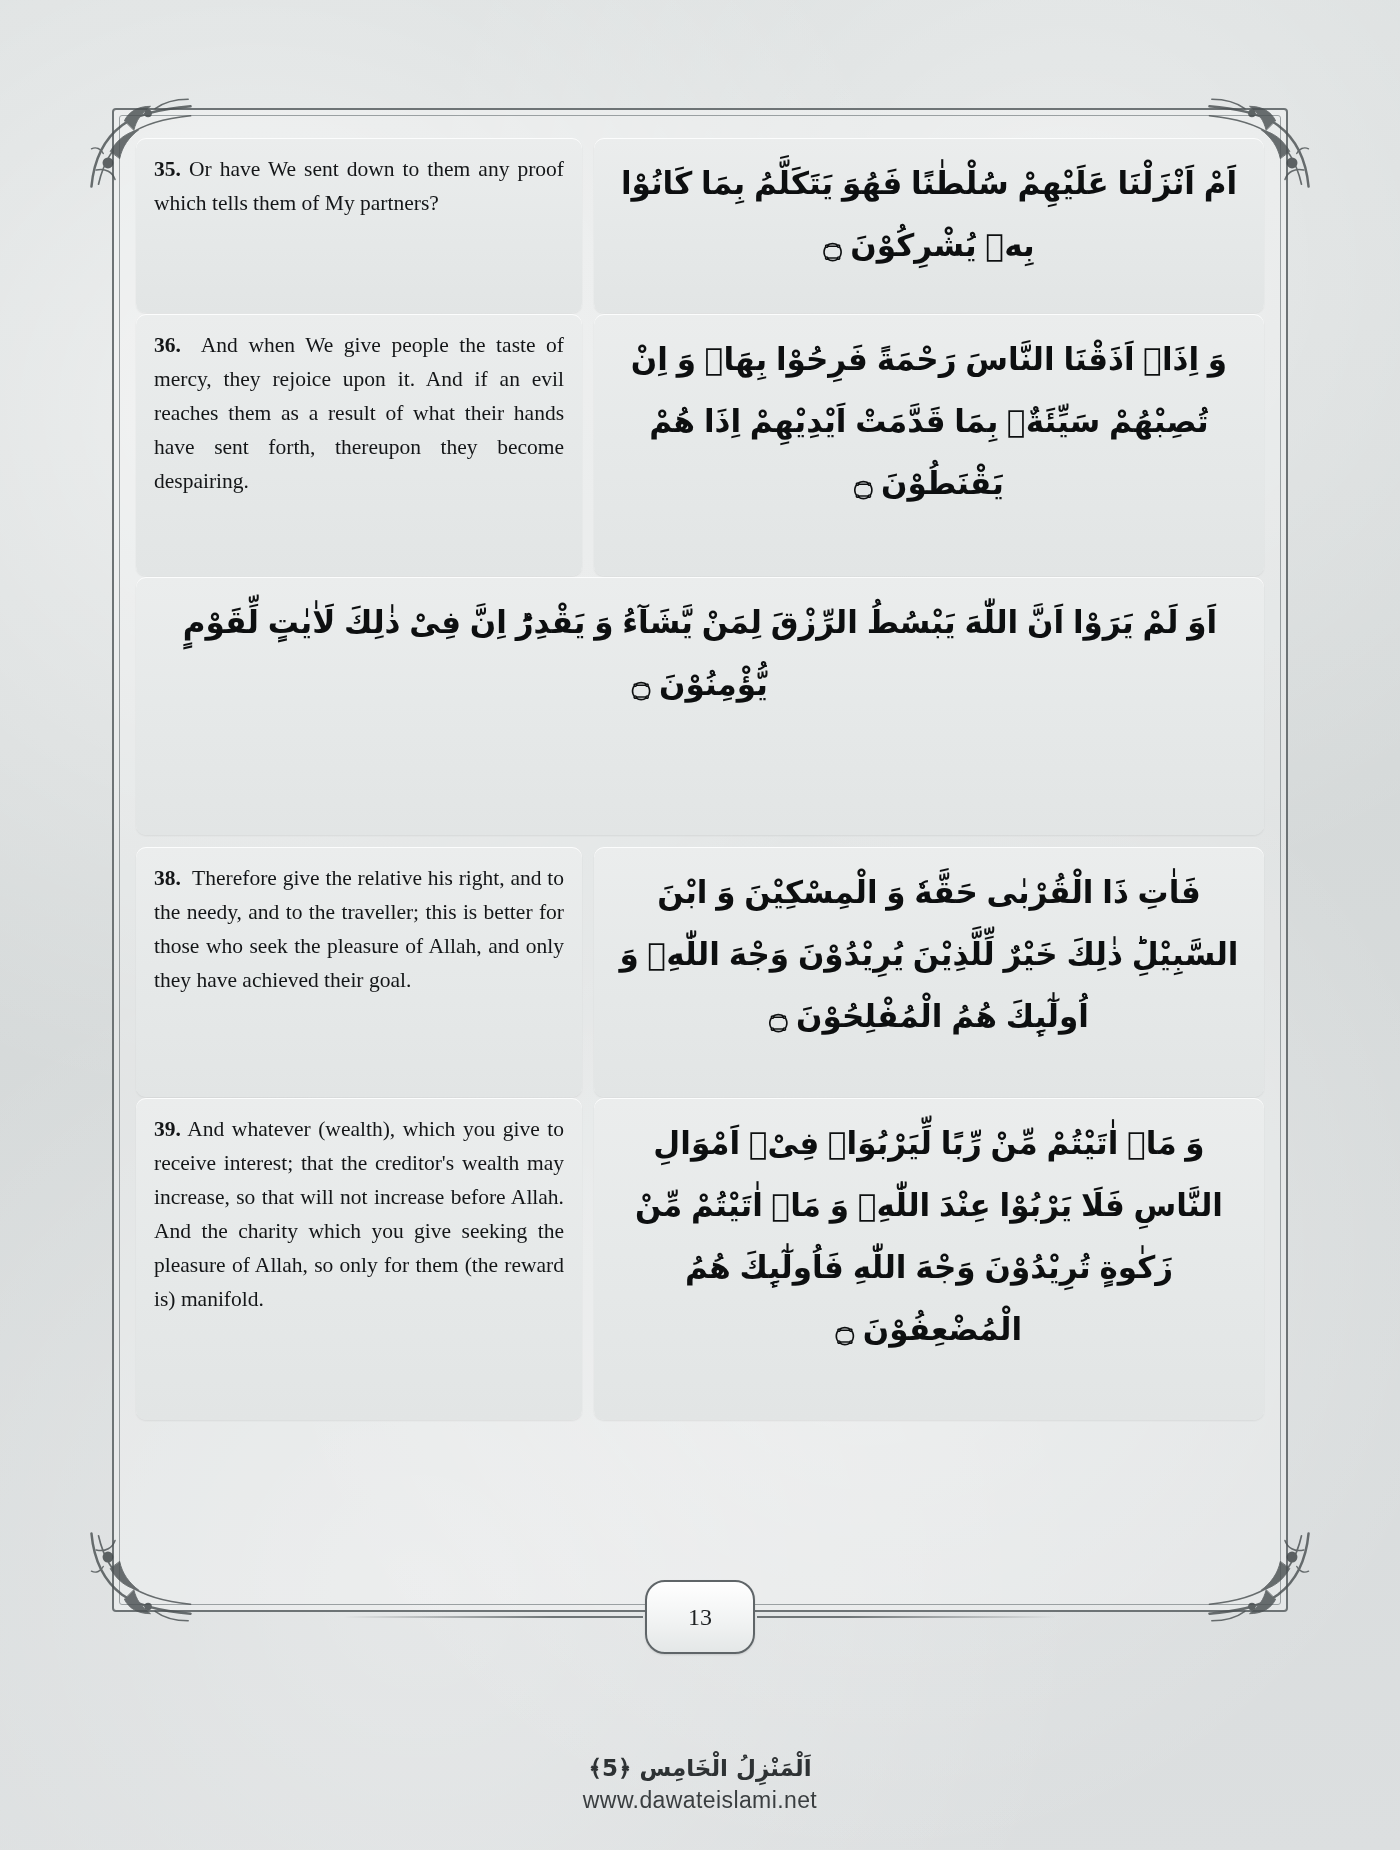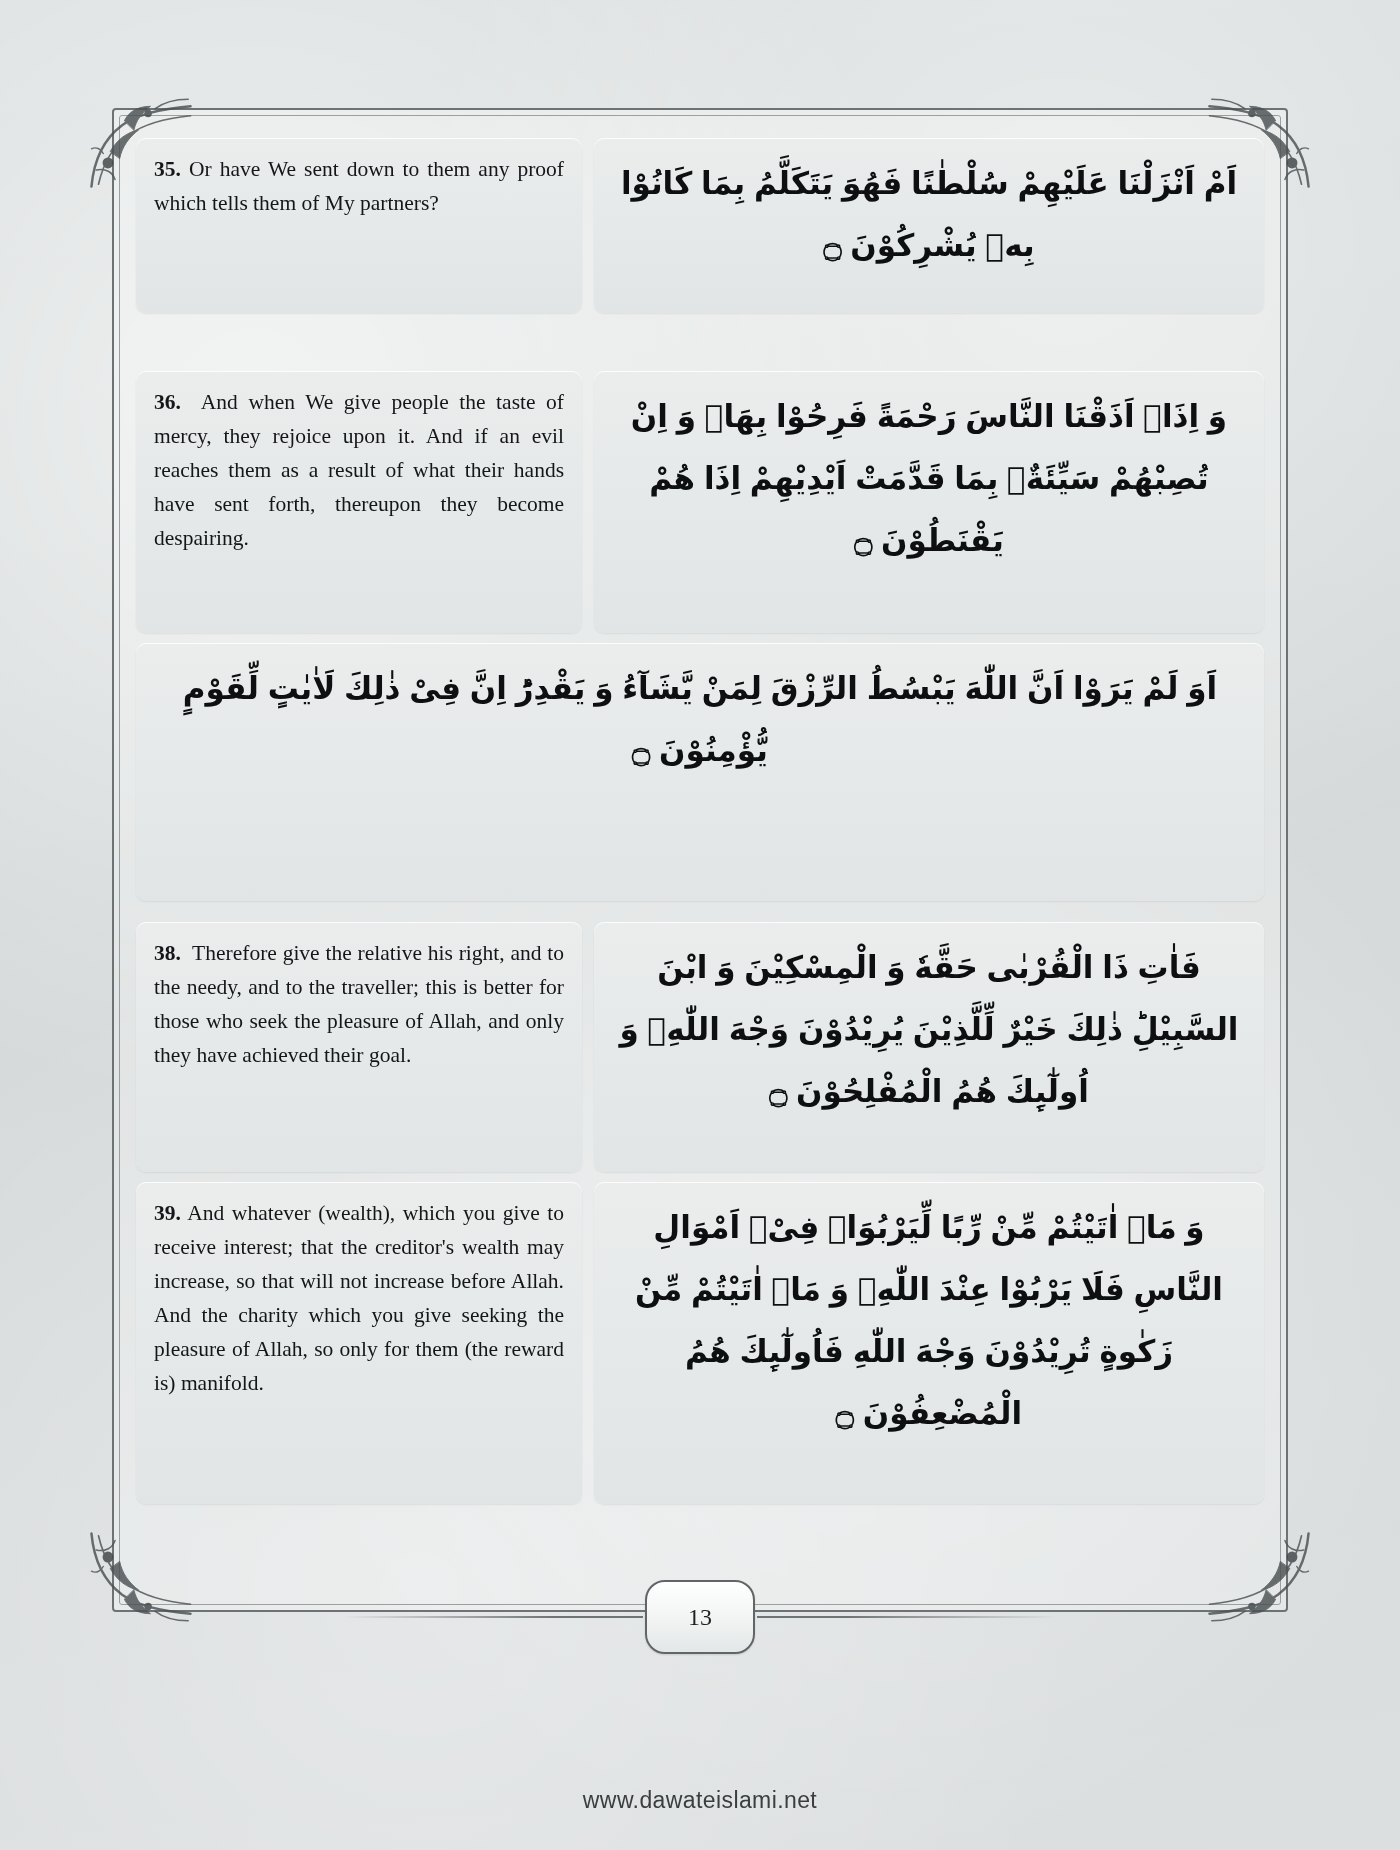--- a/index.html
+++ b/index.html
@@ -112,21 +112,21 @@
 
   
   .verse-area {
     position: absolute;
     left: 48px;
     top: 52px;
     right: 48px;
     bottom: 34px;
     display: flex;
     flex-direction: column;
-    gap: 10px;
+    gap: 1px;
   }
   .verse-row {
     display: flex;
     gap: 12px;
     flex: 0 0 auto;
   }
   .cell {
     background: linear-gradient(180deg, #ebeded 0%, #e6e9e9 48%, #e2e5e5 100%);
     border-radius: 10px;
     box-shadow: inset 0 1px 0 rgba(255,255,255,0.85),
@@ -167,21 +167,21 @@
     font-size: 31px;
     line-height: 62px;
     width: 100%;
     font-weight: 600;
     letter-spacing: -0.5px;
     word-spacing: -2px;
   }
 
   
   .row-35 { height: 175px; }
-  .row-36 { height: 262px; margin-top: 48px; }
+  .row-36 { height: 262px; }
   .row-37 { height: 258px; }
   .row-38 { height: 250px; margin-top: 11px; }
   .row-39 { height: 322px; }
 
   
   .footer {
     position: absolute;
     left: 0;
     right: 0;
     bottom: 36px;
@@ -355,14 +355,15 @@
   </div>
 </div>
 
 <div class="page-badge-wrap">
   <div class="rule-line"></div>
   <div class="page-badge">13</div>
   <div class="rule-line right"></div>
 </div>
 
 <div class="footer">
+  <div class="manzil-line">اَلْمَنْزِلُ الْخَامِس ﴿5﴾</div>
   <div class="site-line">www.dawateislami.net</div>
 </div>
 
 </body></html>

